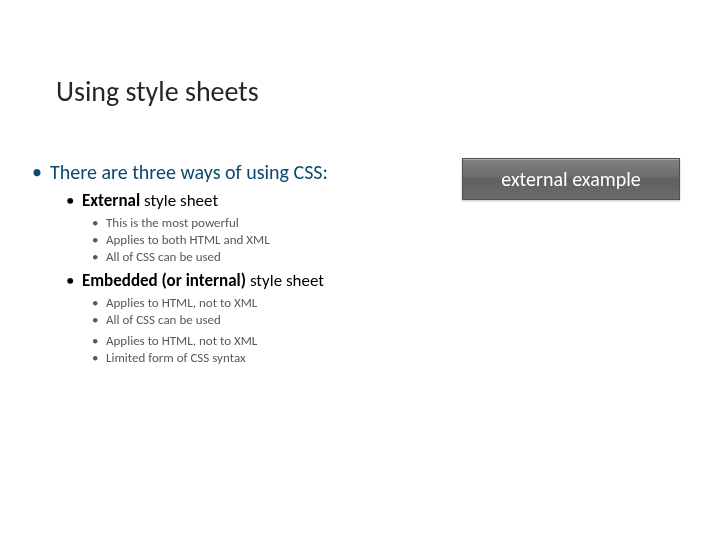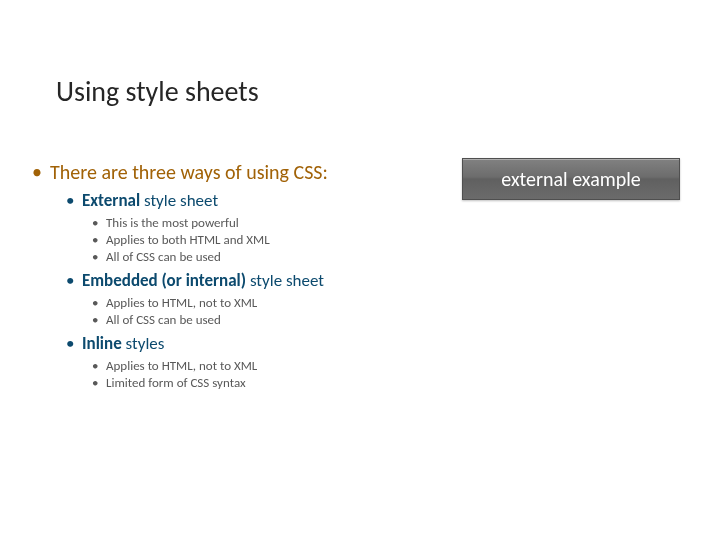--- a/index.html
+++ b/index.html
@@ -30,34 +30,34 @@
     position: absolute;
     left: 32px;
     top: 160px;
     width: 410px;
   }
   .l1 {
     font-size: 20px;
     margin: 0 0 6px 0;
     padding-left: 18px;
     position: relative;
-    color: #a16207;
+    color: #0c4a6e;
   }
   .l1::before {
     content: "•";
     position: absolute;
     left: 0;
     top: 0;
   }
   .l2 {
     font-size: 17px;
     margin: 0 0 4px 0;
     padding-left: 16px;
     position: relative;
-    color: #0c4a6e;
+    color: #000000;
   }
   .l2::before {
     content: "•";
     position: absolute;
     left: 0;
     top: 0;
   }
   .l2-group {
     margin: 0 0 4px 34px;
   }
@@ -130,25 +130,20 @@
     <div class="l2-group">
       <div class="l2">
         <span class="bold">Embedded (or internal)</span><span> style sheet</span>
       </div>
     </div>
     <div class="l3-group">
       <div class="l3"><span>Applies to HTML, </span><span class="italic">not</span><span> to XML</span></div>
       <div class="l3">All of CSS can be used</div>
     </div>
 
-    <div class="l2-group">
-      <div class="l2">
-        <span class="bold">Inline</span><span> styles</span>
-      </div>
-    </div>
     <div class="l3-group">
       <div class="l3">Applies to HTML, not to XML</div>
       <div class="l3">Limited form of CSS syntax</div>
     </div>
   </div>
 
   <div class="btn btn1">
     <span>external example</span>
   </div>
 

